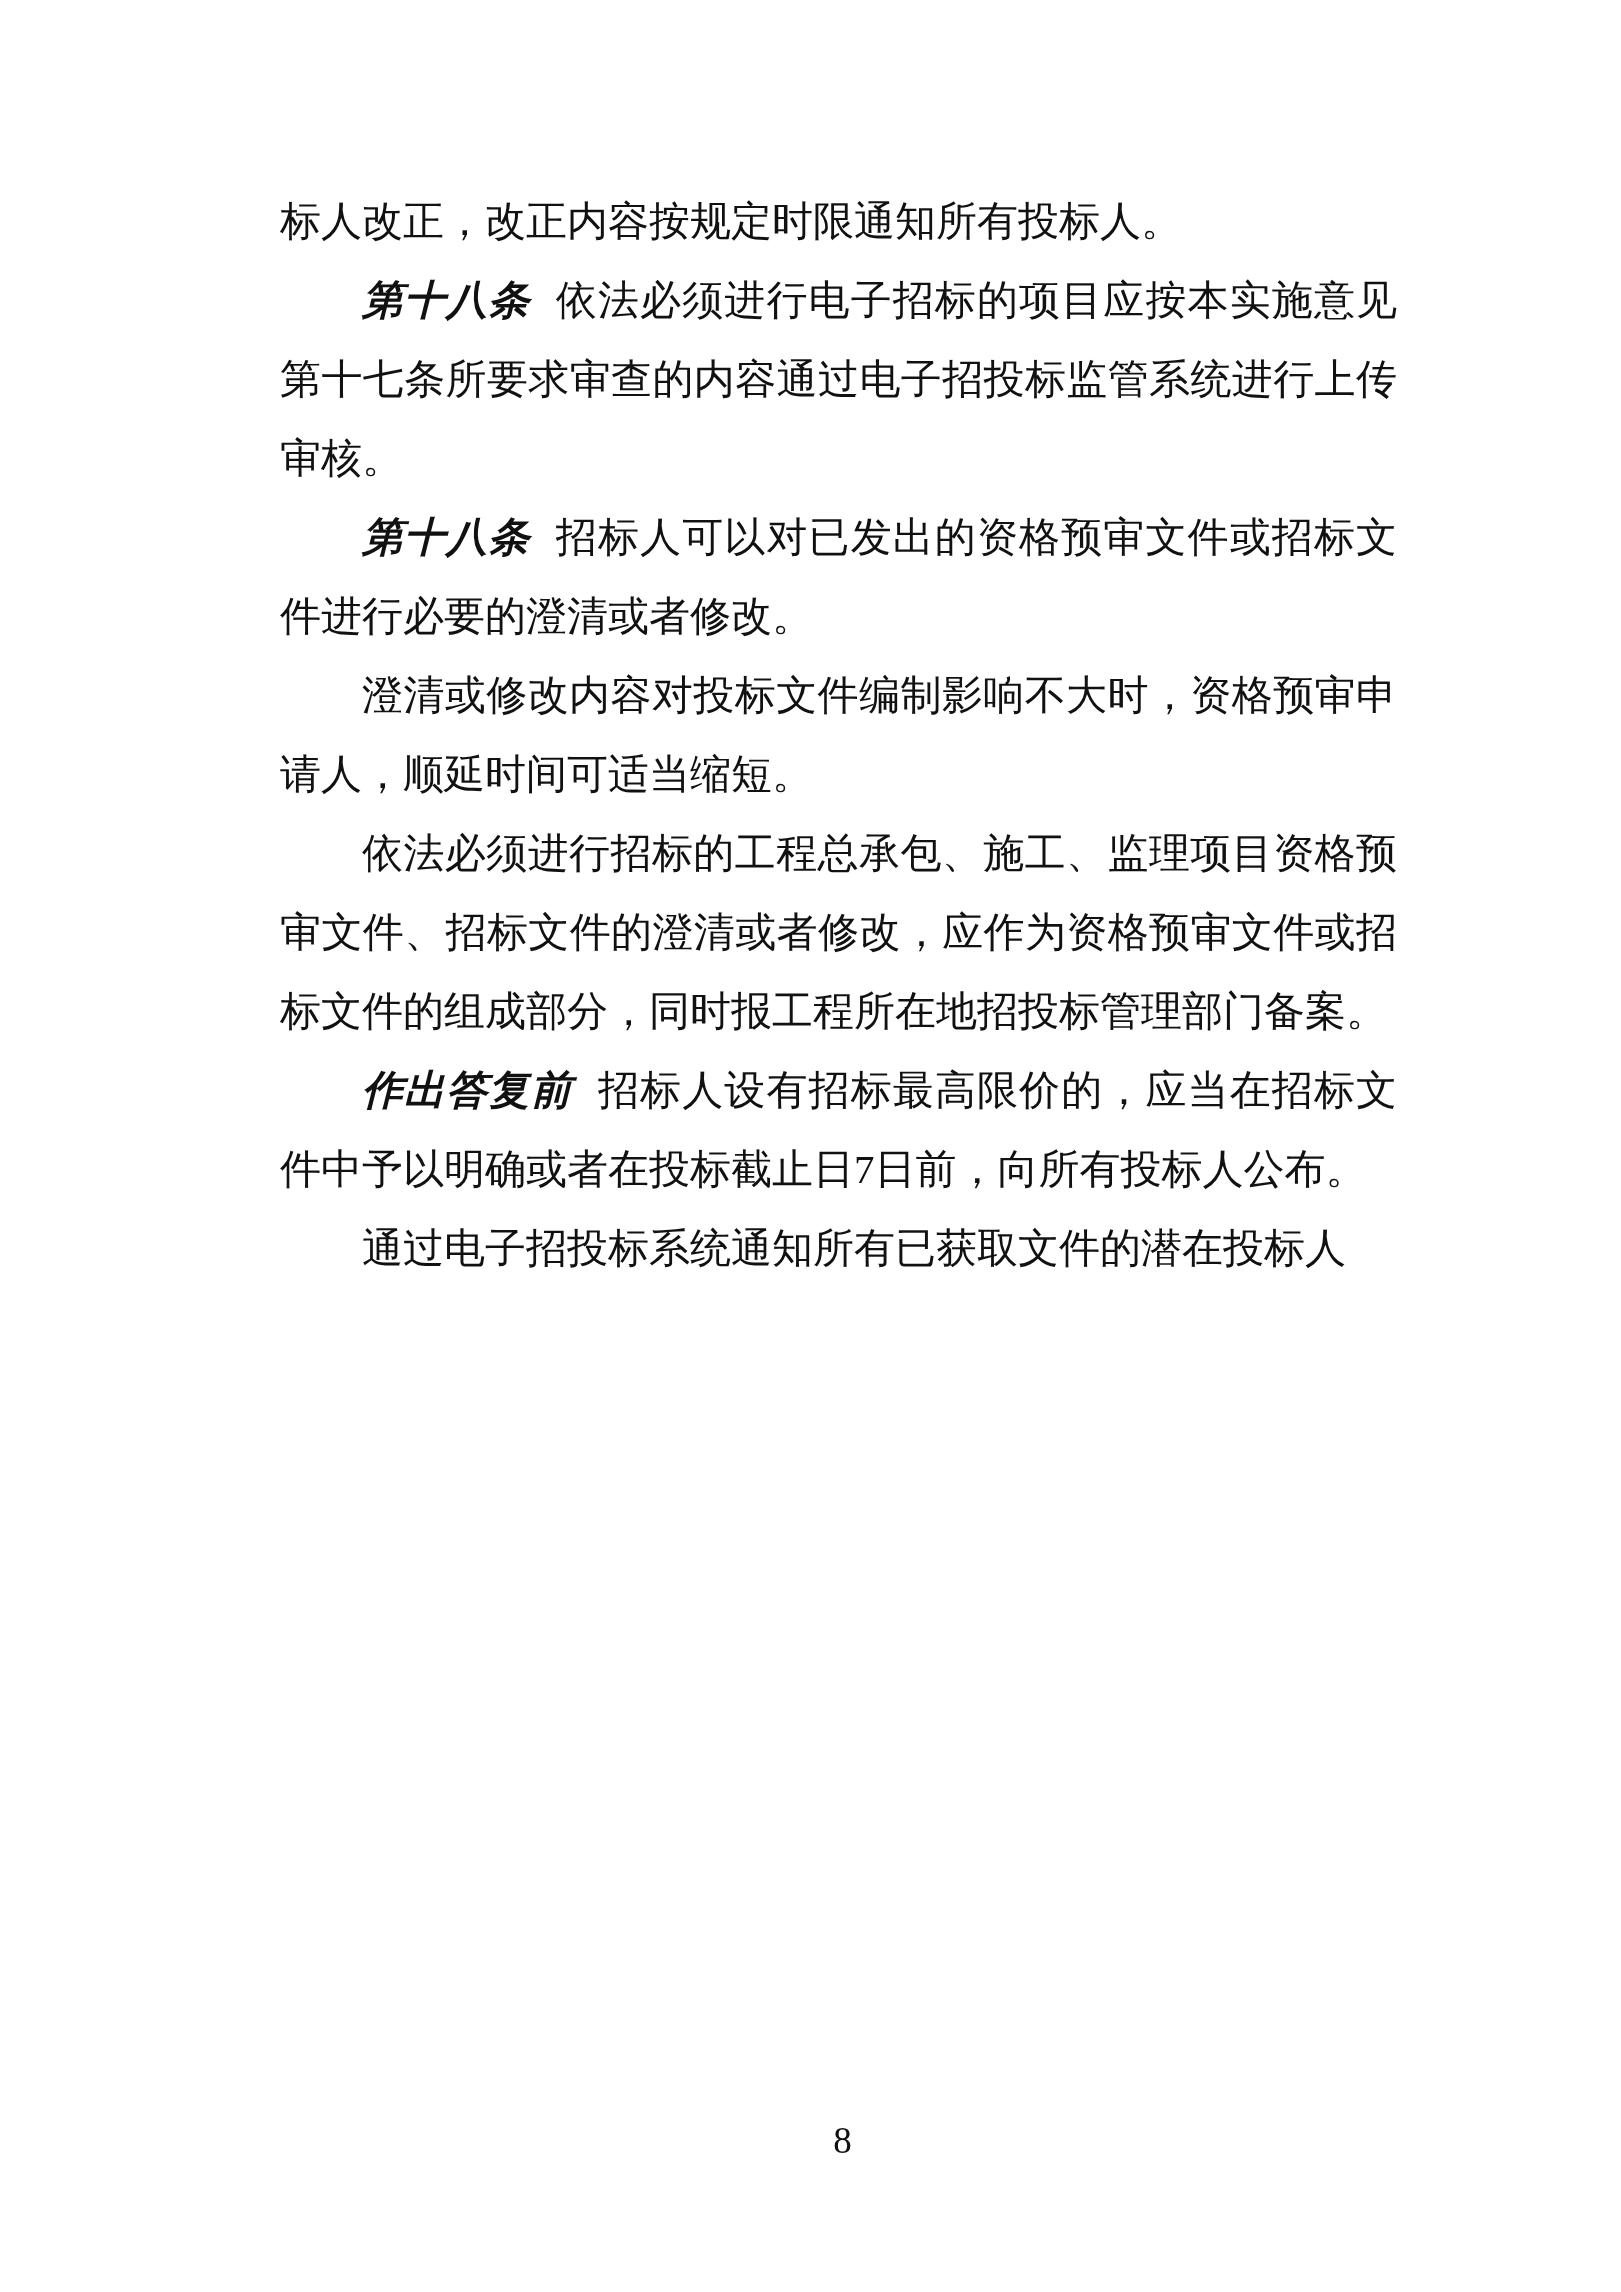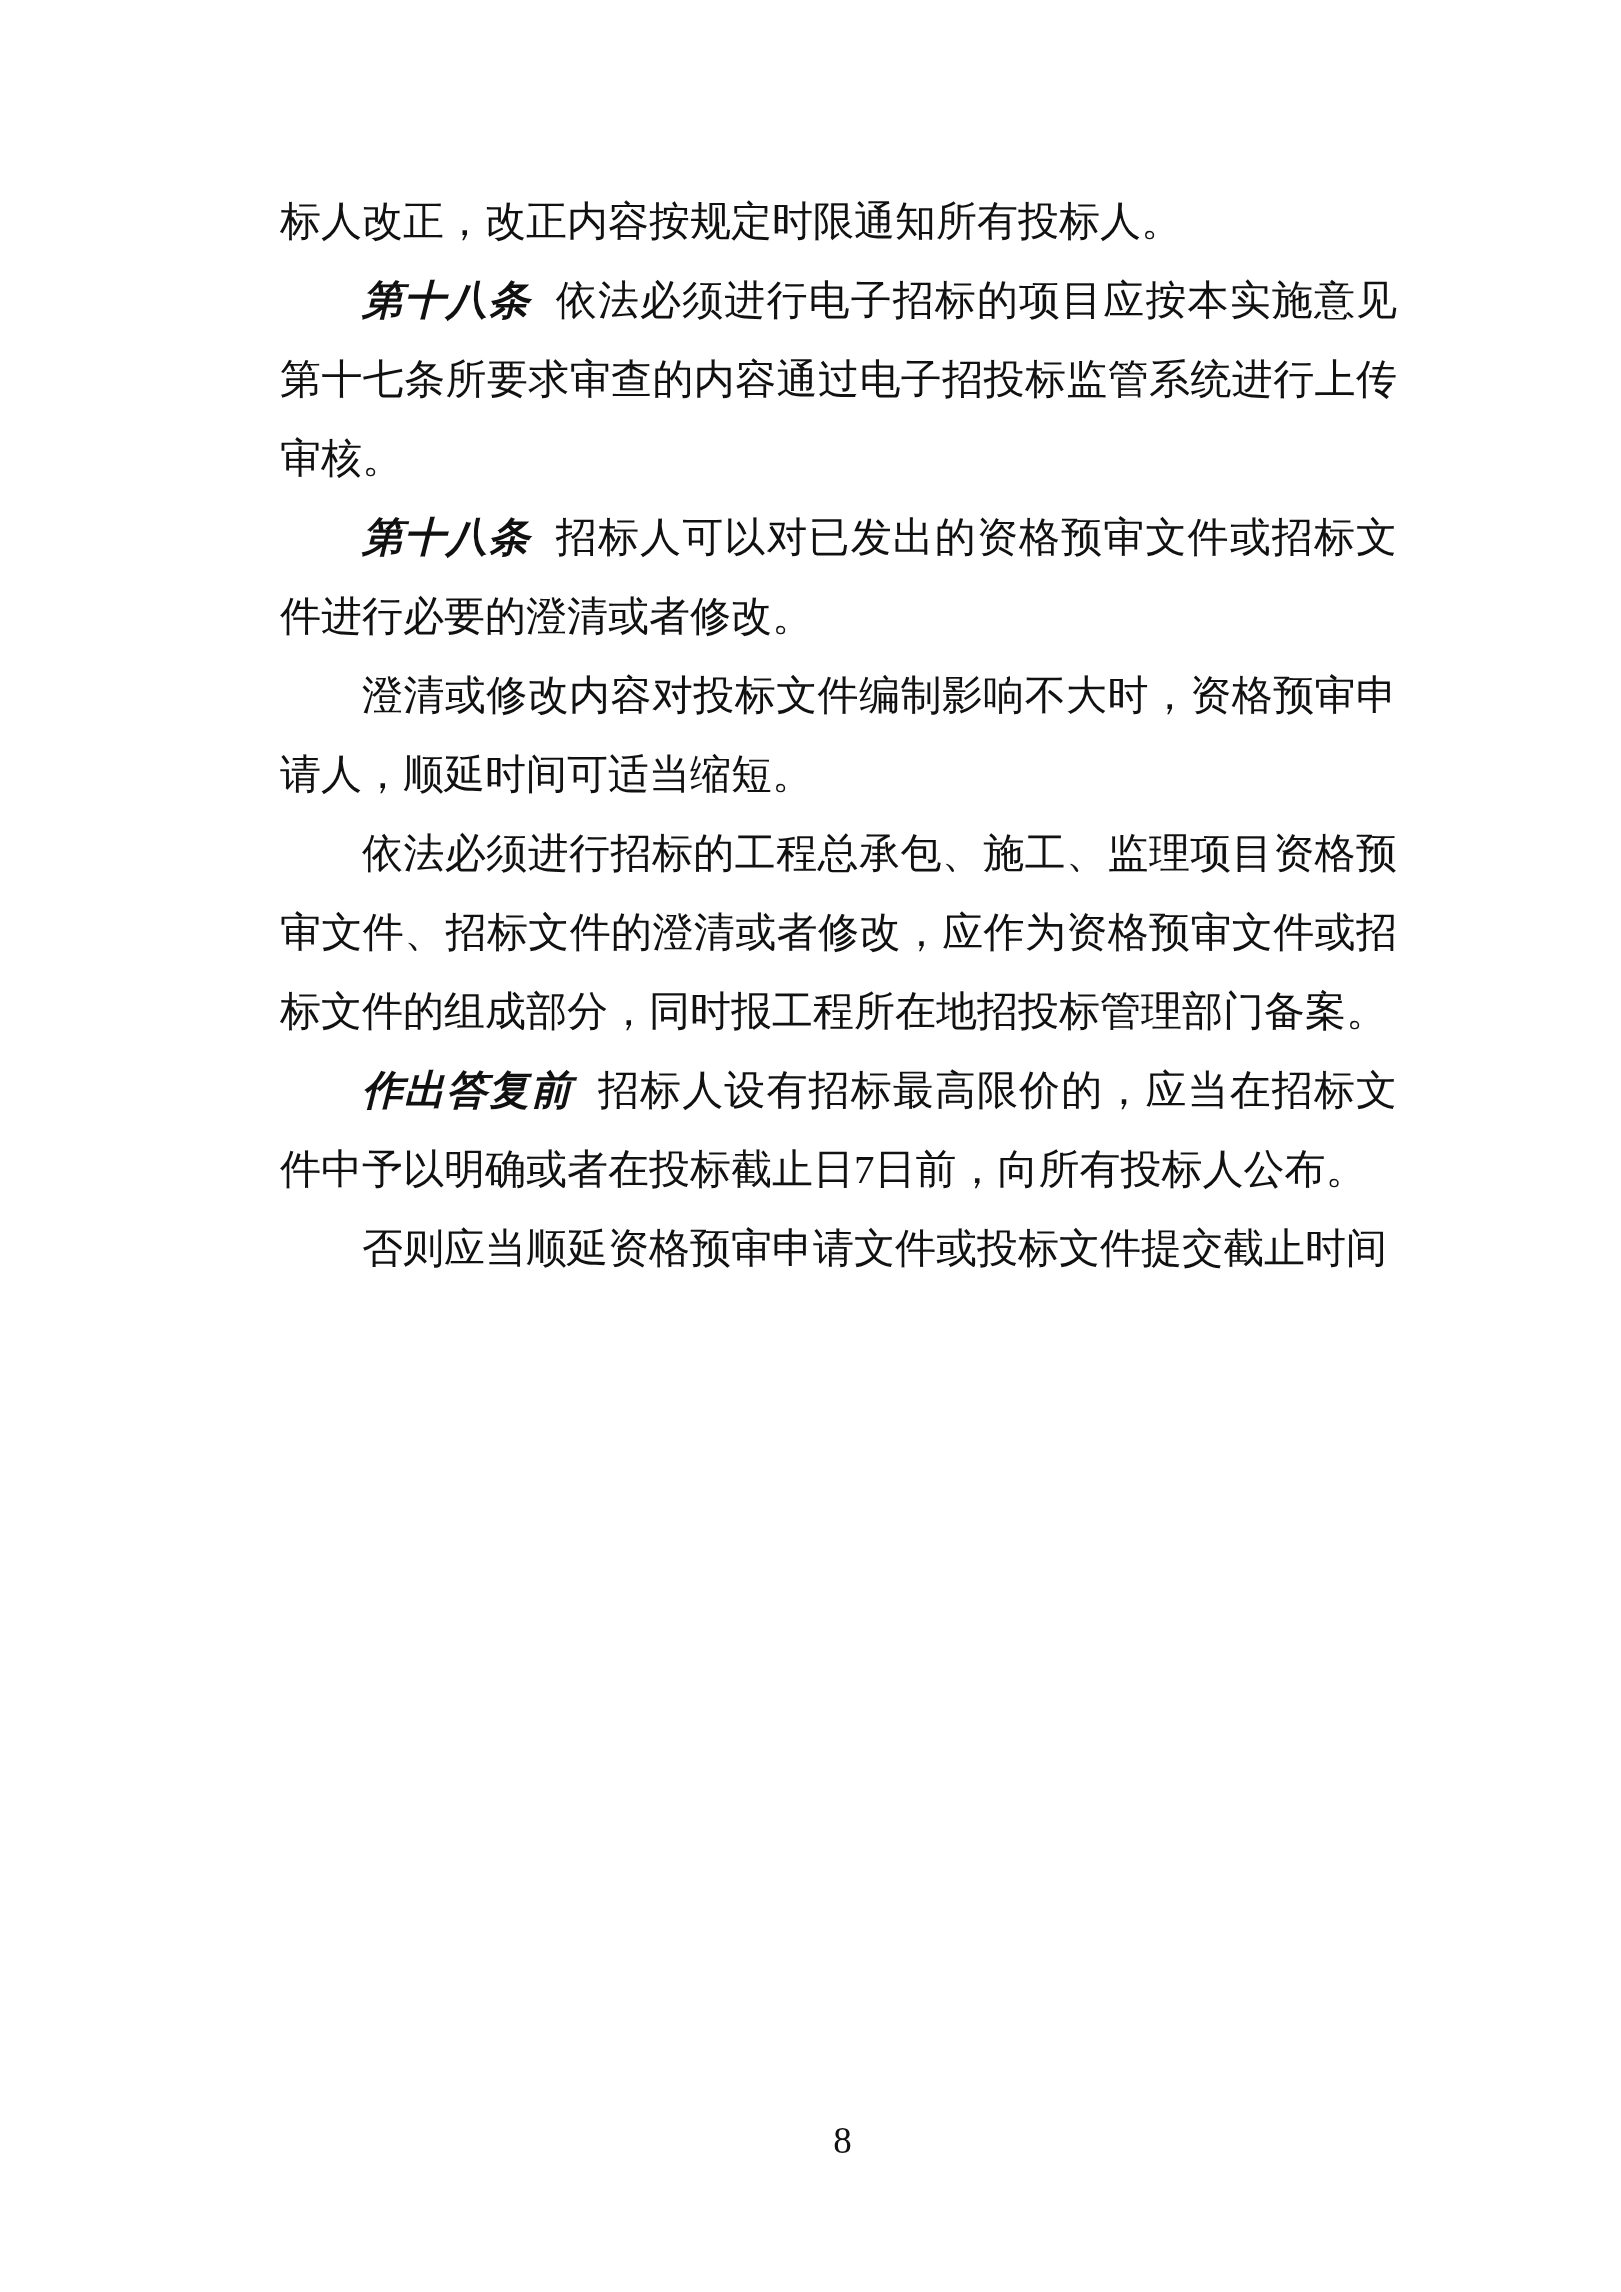--- a/index.html
+++ b/index.html
@@ -57,19 +57,19 @@
 
 <div class="page">
   <div class="content">
 
   <p class="para"><span>标人改正，改正内容按规定时限通知所有投标人。</span></p>
       <p class="para indent"><span class="lead">第十八条</span><span>依法必须进行电子招标的项目应按本实施意见第十七条所要求审查的内容通过电子招投标监管系统进行上传审核。</span></p>
       <p class="para indent"><span class="lead">第十八条</span><span>招标人可以对已发出的资格预审文件或招标文件进行必要的澄清或者修改。</span></p>
       <p class="para indent"><span>澄清或修改内容对投标文件编制影响不大时，资格预审申请人，顺延时间可适当缩短。</span></p>
       <p class="para indent"><span>依法必须进行招标的工程总承包、施工、监理项目资格预审文件、招标文件的澄清或者修改，应作为资格预审文件或招标文件的组成部分，同时报工程所在地招投标管理部门备案。</span></p>
       <p class="para indent"><span class="lead">作出答复前</span><span>招标人设有招标最高限价的，应当在招标文件中予以明确或者在投标截止日7日前，向所有投标人公布。</span></p>
-      <p class="para indent"><span>否则应当顺延资格预审申请文件或投标文件提交截止时间</span></p>
+      <p class="para indent"><span>通过电子招投标系统通知所有已获取文件的潜在投标人</span></p>
     </div>
   <div class="page-footer">
     <span>8</span>
   </div>
 </div>
 
 
 </body></html>

